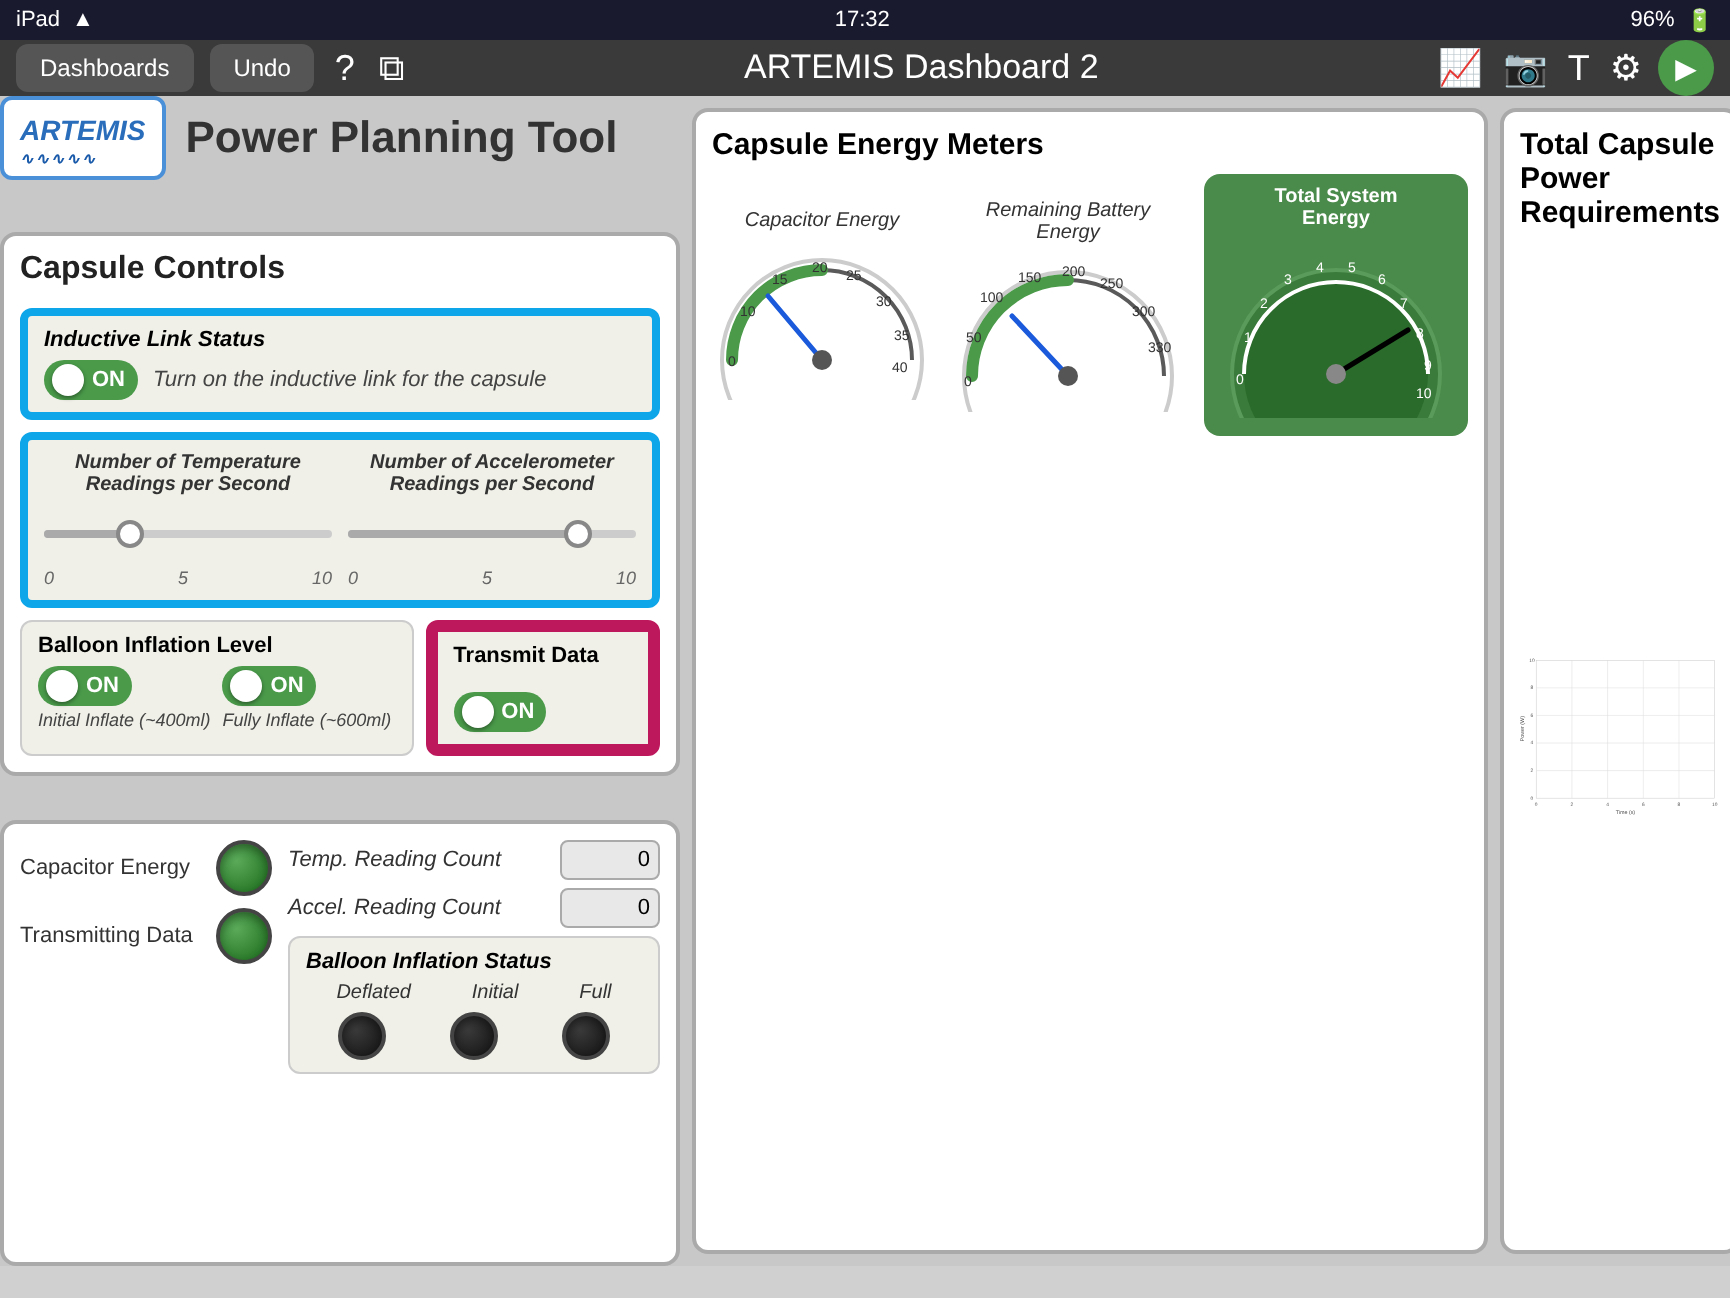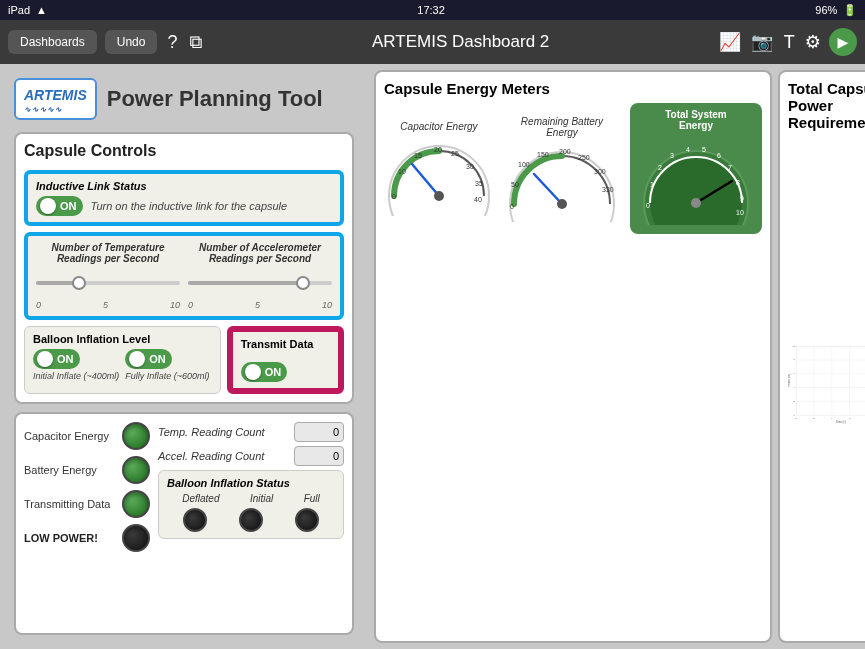--- a/index.html
+++ b/index.html
@@ -22,21 +22,21 @@
       justify-content: space-between;
       padding: 0 8px;
       font-size: 11px;
     }
     .status-left { display: flex; align-items: center; gap: 6px; }
     .status-right { display: flex; align-items: center; gap: 6px; }
 
     
     .nav-bar {
       background: #3a3a3a;
-      height: 44px;
+      height: 28px;
       display: flex;
       align-items: center;
       padding: 0 8px;
       gap: 8px;
     }
     .nav-btn {
       background: #555;
       color: white;
       border: none;
       border-radius: 6px;
@@ -69,24 +69,24 @@
     .main-content {
       display: flex;
       height: 585px;
       background: #c8c8c8;
       gap: 0;
     }
 
     
     .left-panel {
       width: 435px;
-      padding: 14px;
+      padding: 0;
       display: flex;
       flex-direction: column;
-      gap: 8px;
+      gap: 22px;
     }
 
     
     .right-panel {
       flex: 1;
       padding: 6px;
       display: flex;
       gap: 6px;
     }
 
@@ -587,30 +587,22 @@
 
     <div class="panel" style="flex:1;">
       <div class="monitors-grid">
 
         <div class="monitor-col">
           <div class="monitor-row">
             <span class="monitor-label">Capacitor Energy</span>
             <div class="led"></div>
           </div>
           <div class="monitor-row">
-            <span class="monitor-label">Battery Energy</span>
-            <div class="led"></div>
-          </div>
-          <div class="monitor-row">
             <span class="monitor-label">Transmitting Data</span>
             <div class="led"></div>
-          </div>
-          <div class="monitor-row">
-            <span class="monitor-label low-power-label">LOW POWER!</span>
-            <div class="led led-dark"></div>
           </div>
         </div>
 
         <div class="monitor-right-col">
           <div class="counter-row">
             <span class="counter-label">Temp. Reading Count</span>
             <input class="monitor-input" type="text" value="0" readonly="" style="">
           </div>
           <div class="counter-row">
             <span class="counter-label">Accel. Reading Count</span>

